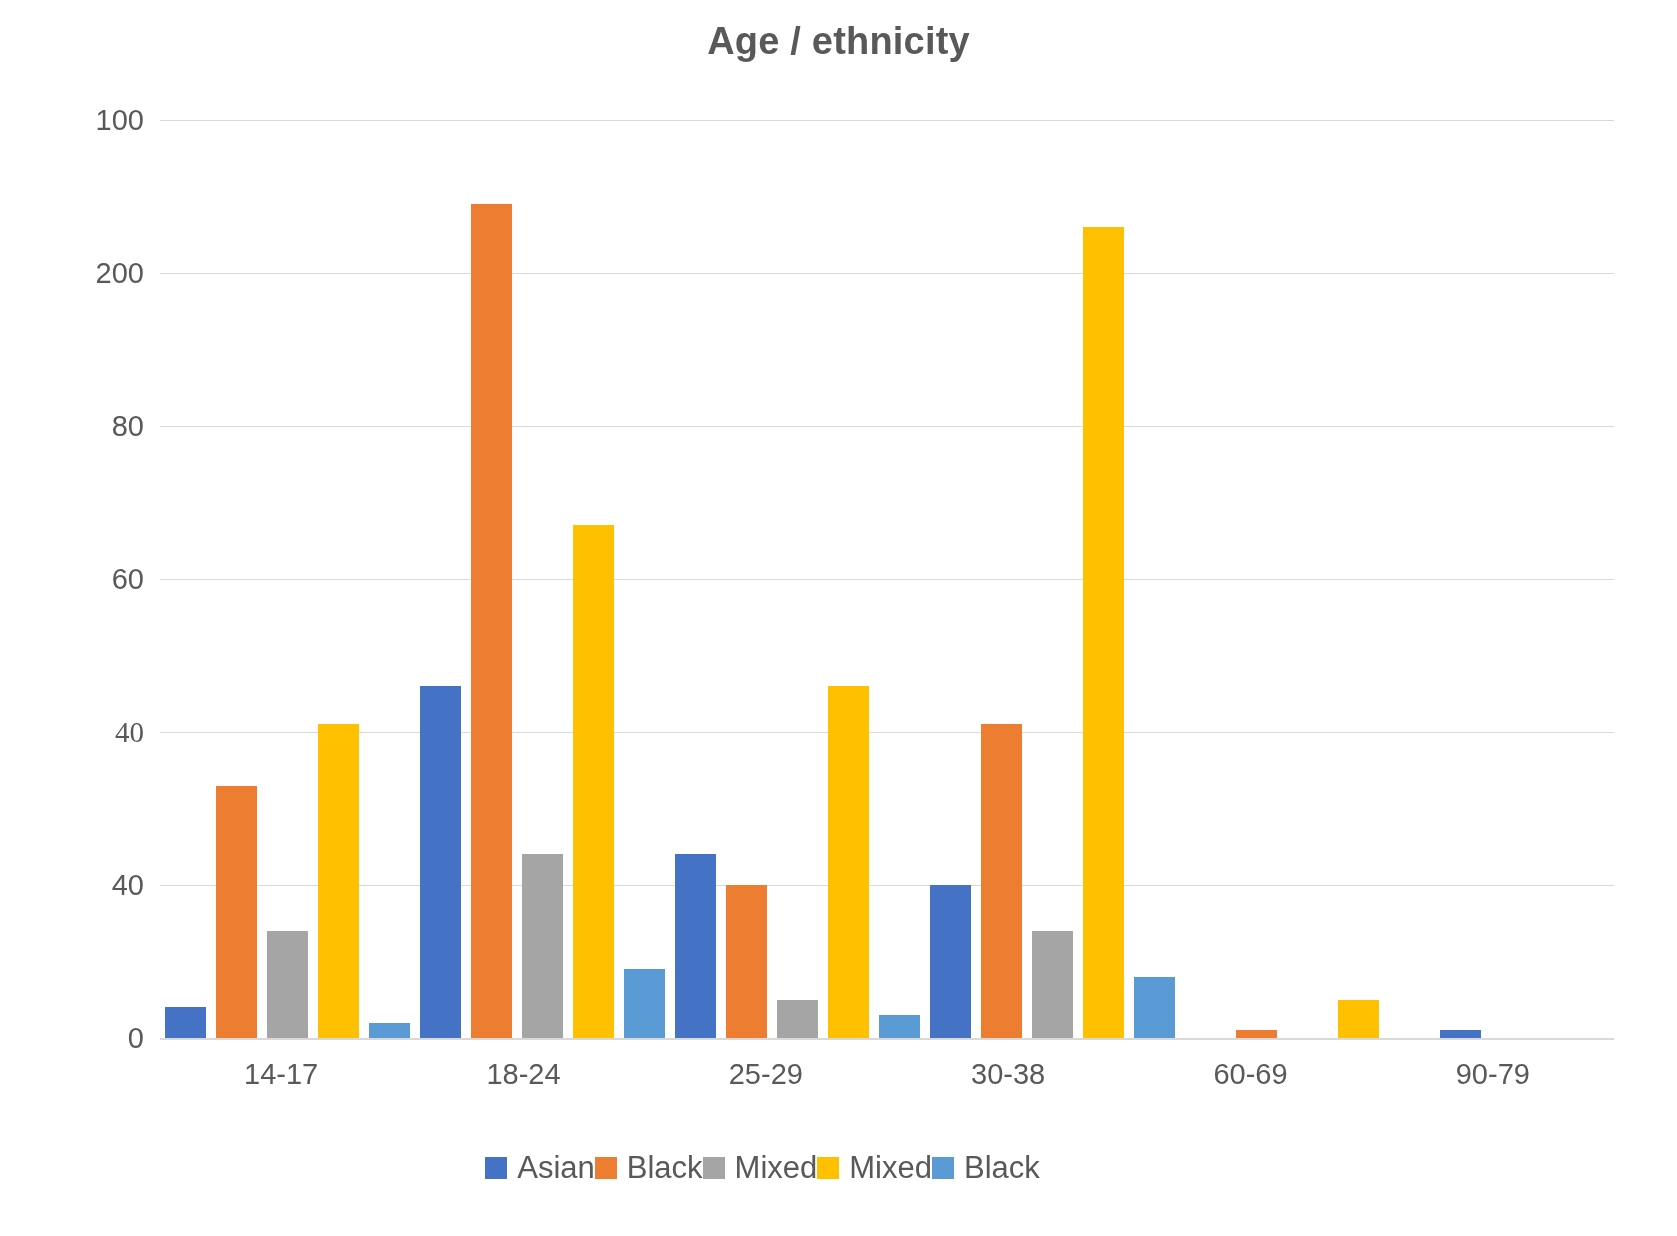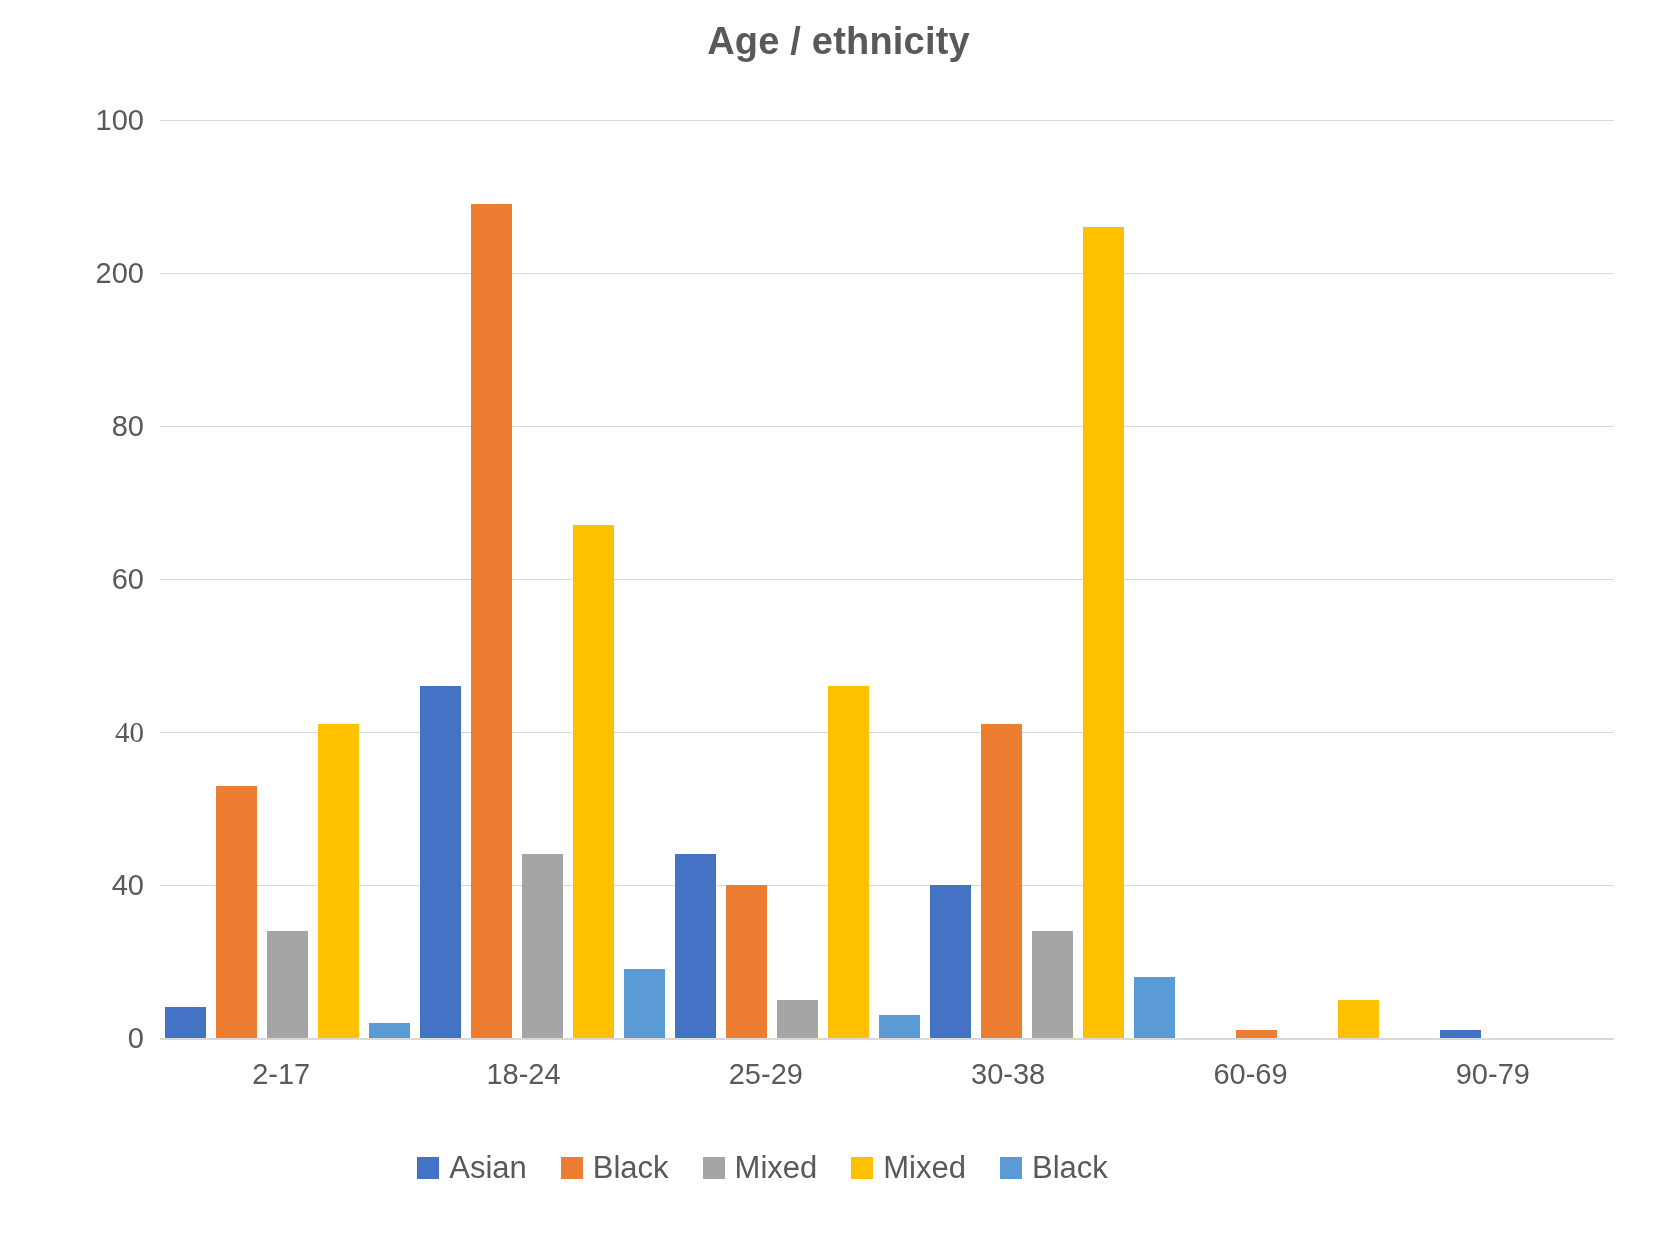--- a/index.html
+++ b/index.html
@@ -130,21 +130,20 @@
   
   .legend {
     position: absolute;
     left: 0;
     top: 1150px;
     width: 1525px;
     display: flex;
     flex-direction: row;
     align-items: flex-start;
     justify-content: center;
-    gap: 34px;
   }
   .legend-item {
     display: flex;
     flex-direction: row;
     align-items: center;
     gap: 10px;
   }
   .legend-swatch {
     width: 22px;
     height: 22px;
@@ -289,21 +288,21 @@
             <div class="bar" title="White 70-79: 0" style="height: 0px; background: rgb(255, 192, 0);"></div>
           </div>
           <div class="bar-slot">
             <div class="bar" title="Other 70-79: 0" style="height: 0px; background: rgb(91, 155, 213);"></div>
           </div>
         </div>
       </div>
 
     <div class="cat-labels" id="cat-labels">
 
-    <div class="cat-label">2-17</div>
+    <div class="cat-label">14-17</div>
         <div class="cat-label">18-24</div>
         <div class="cat-label">25-29</div>
         <div class="cat-label">30-38</div>
         <div class="cat-label">60-69</div>
         <div class="cat-label">90-79</div>
       </div>
 
     <div class="legend" id="legend">
 
     <div class="legend-item">

